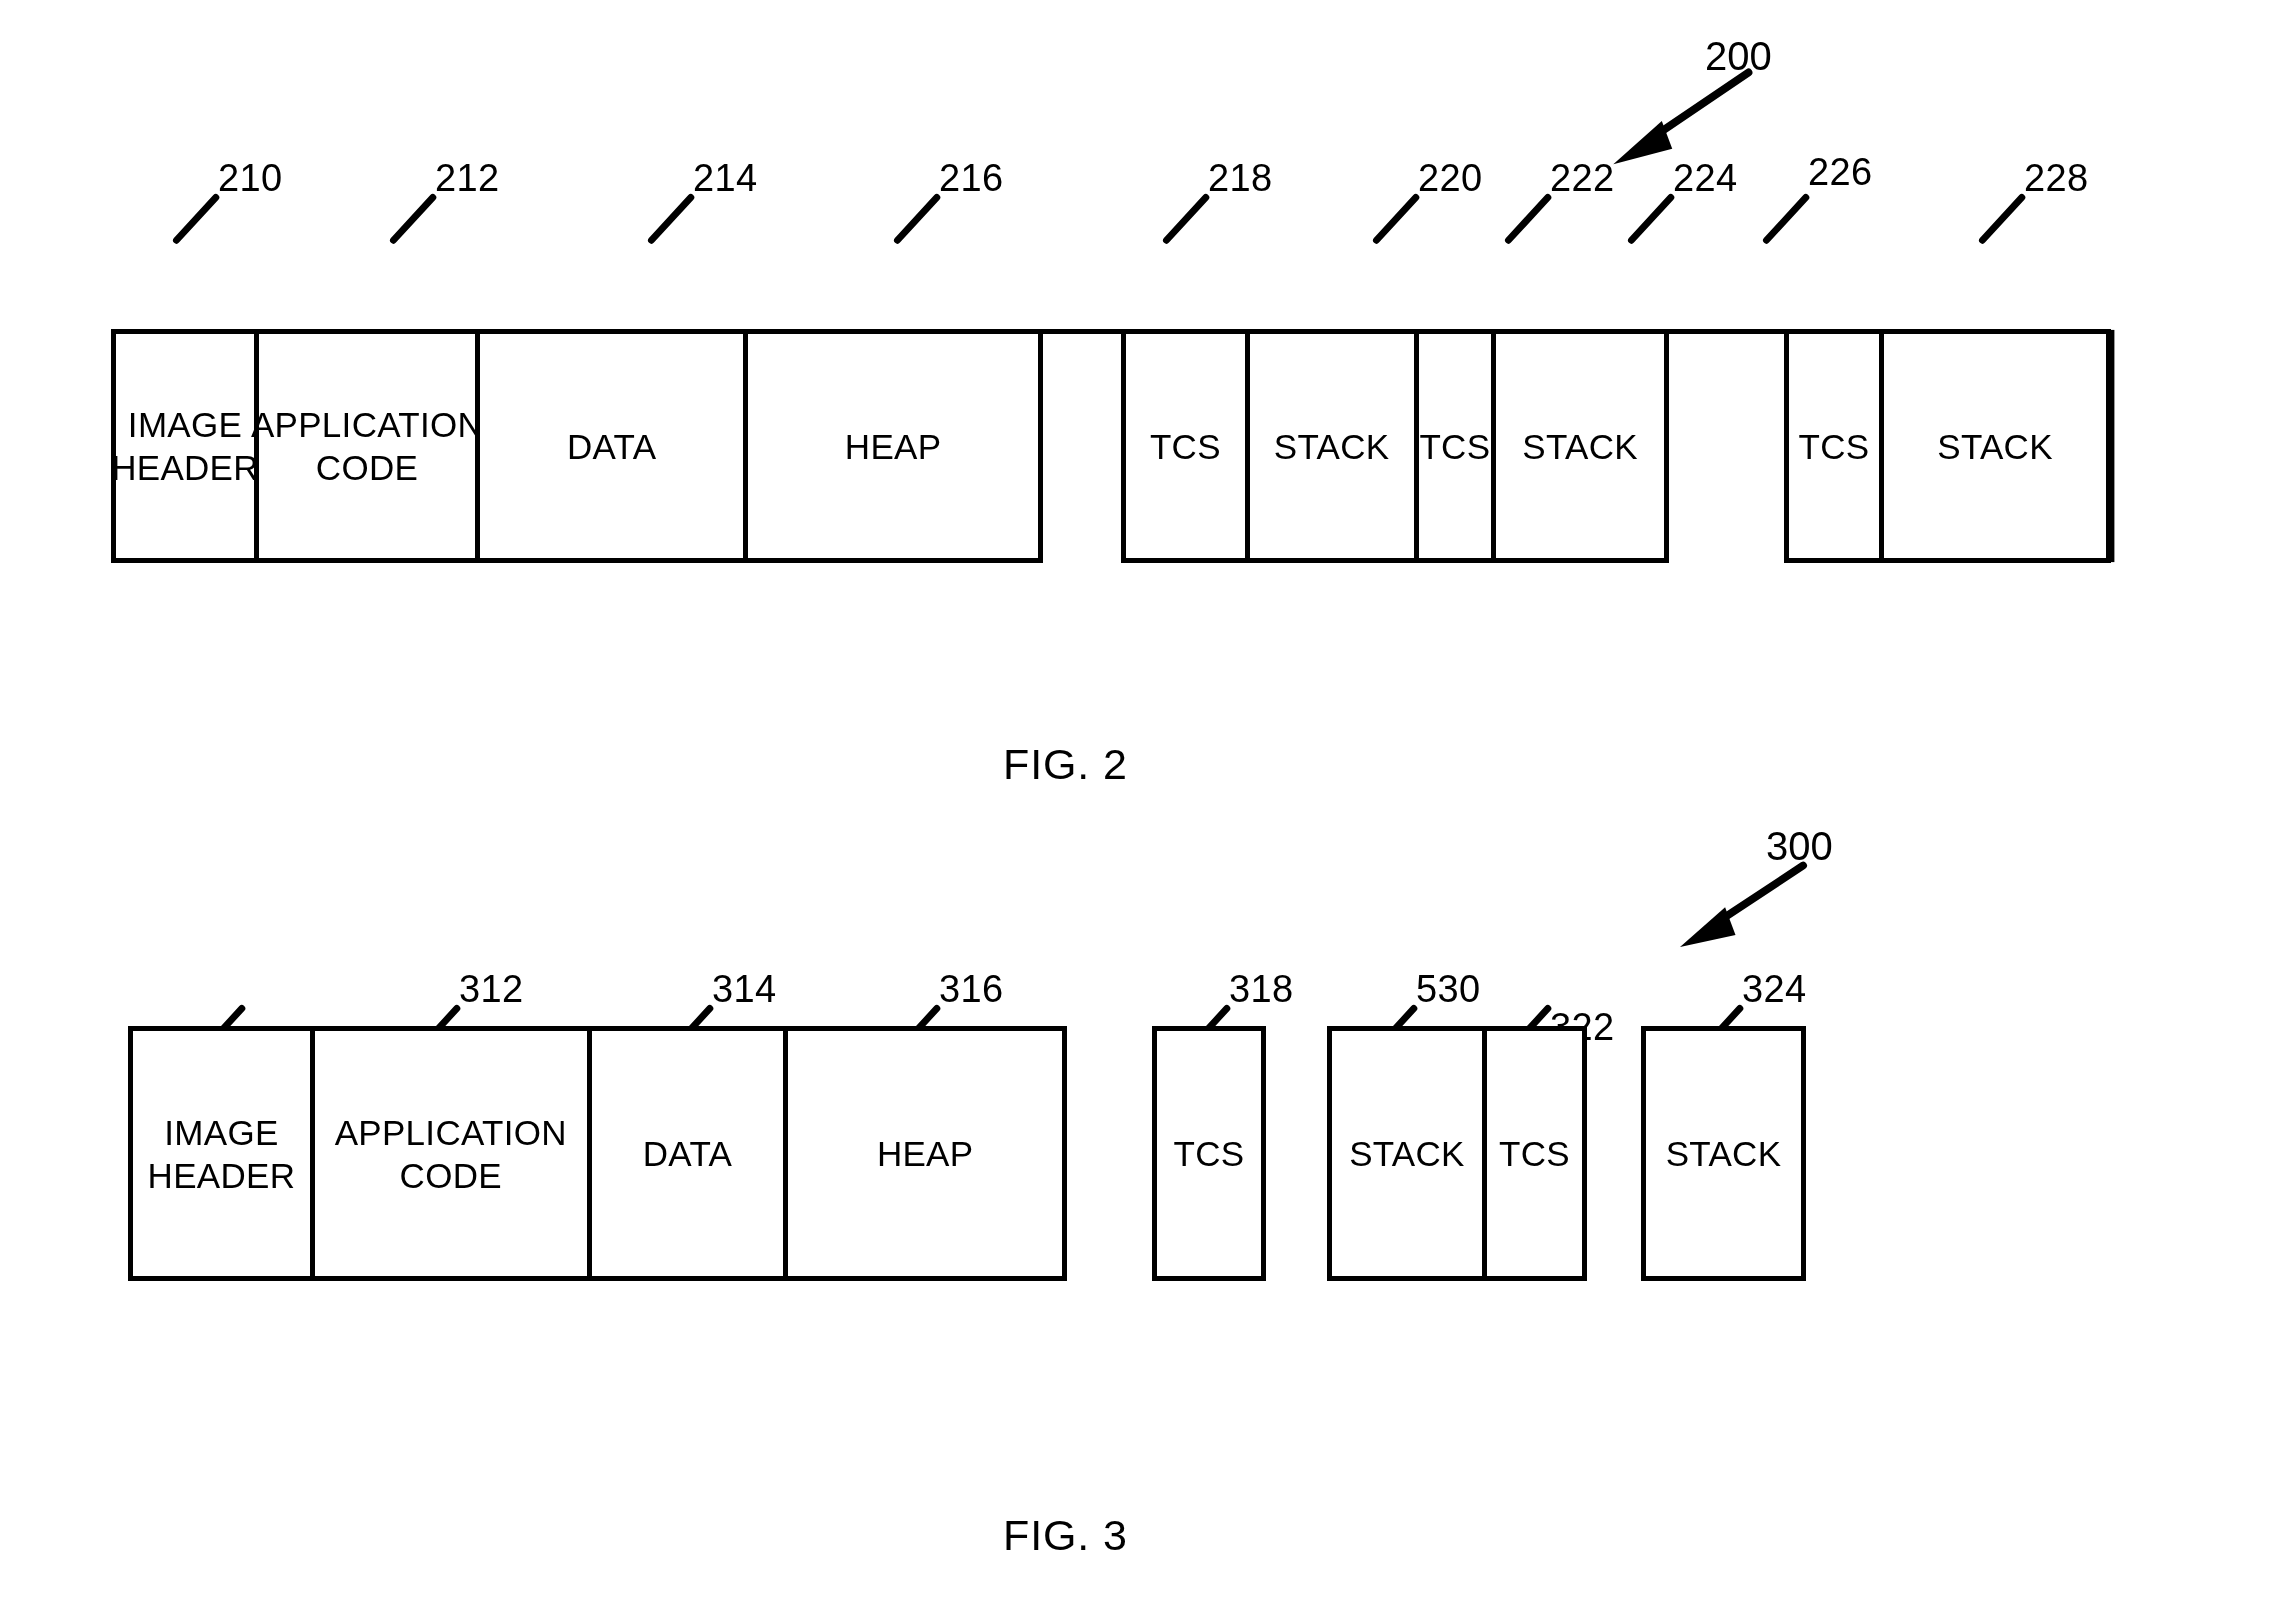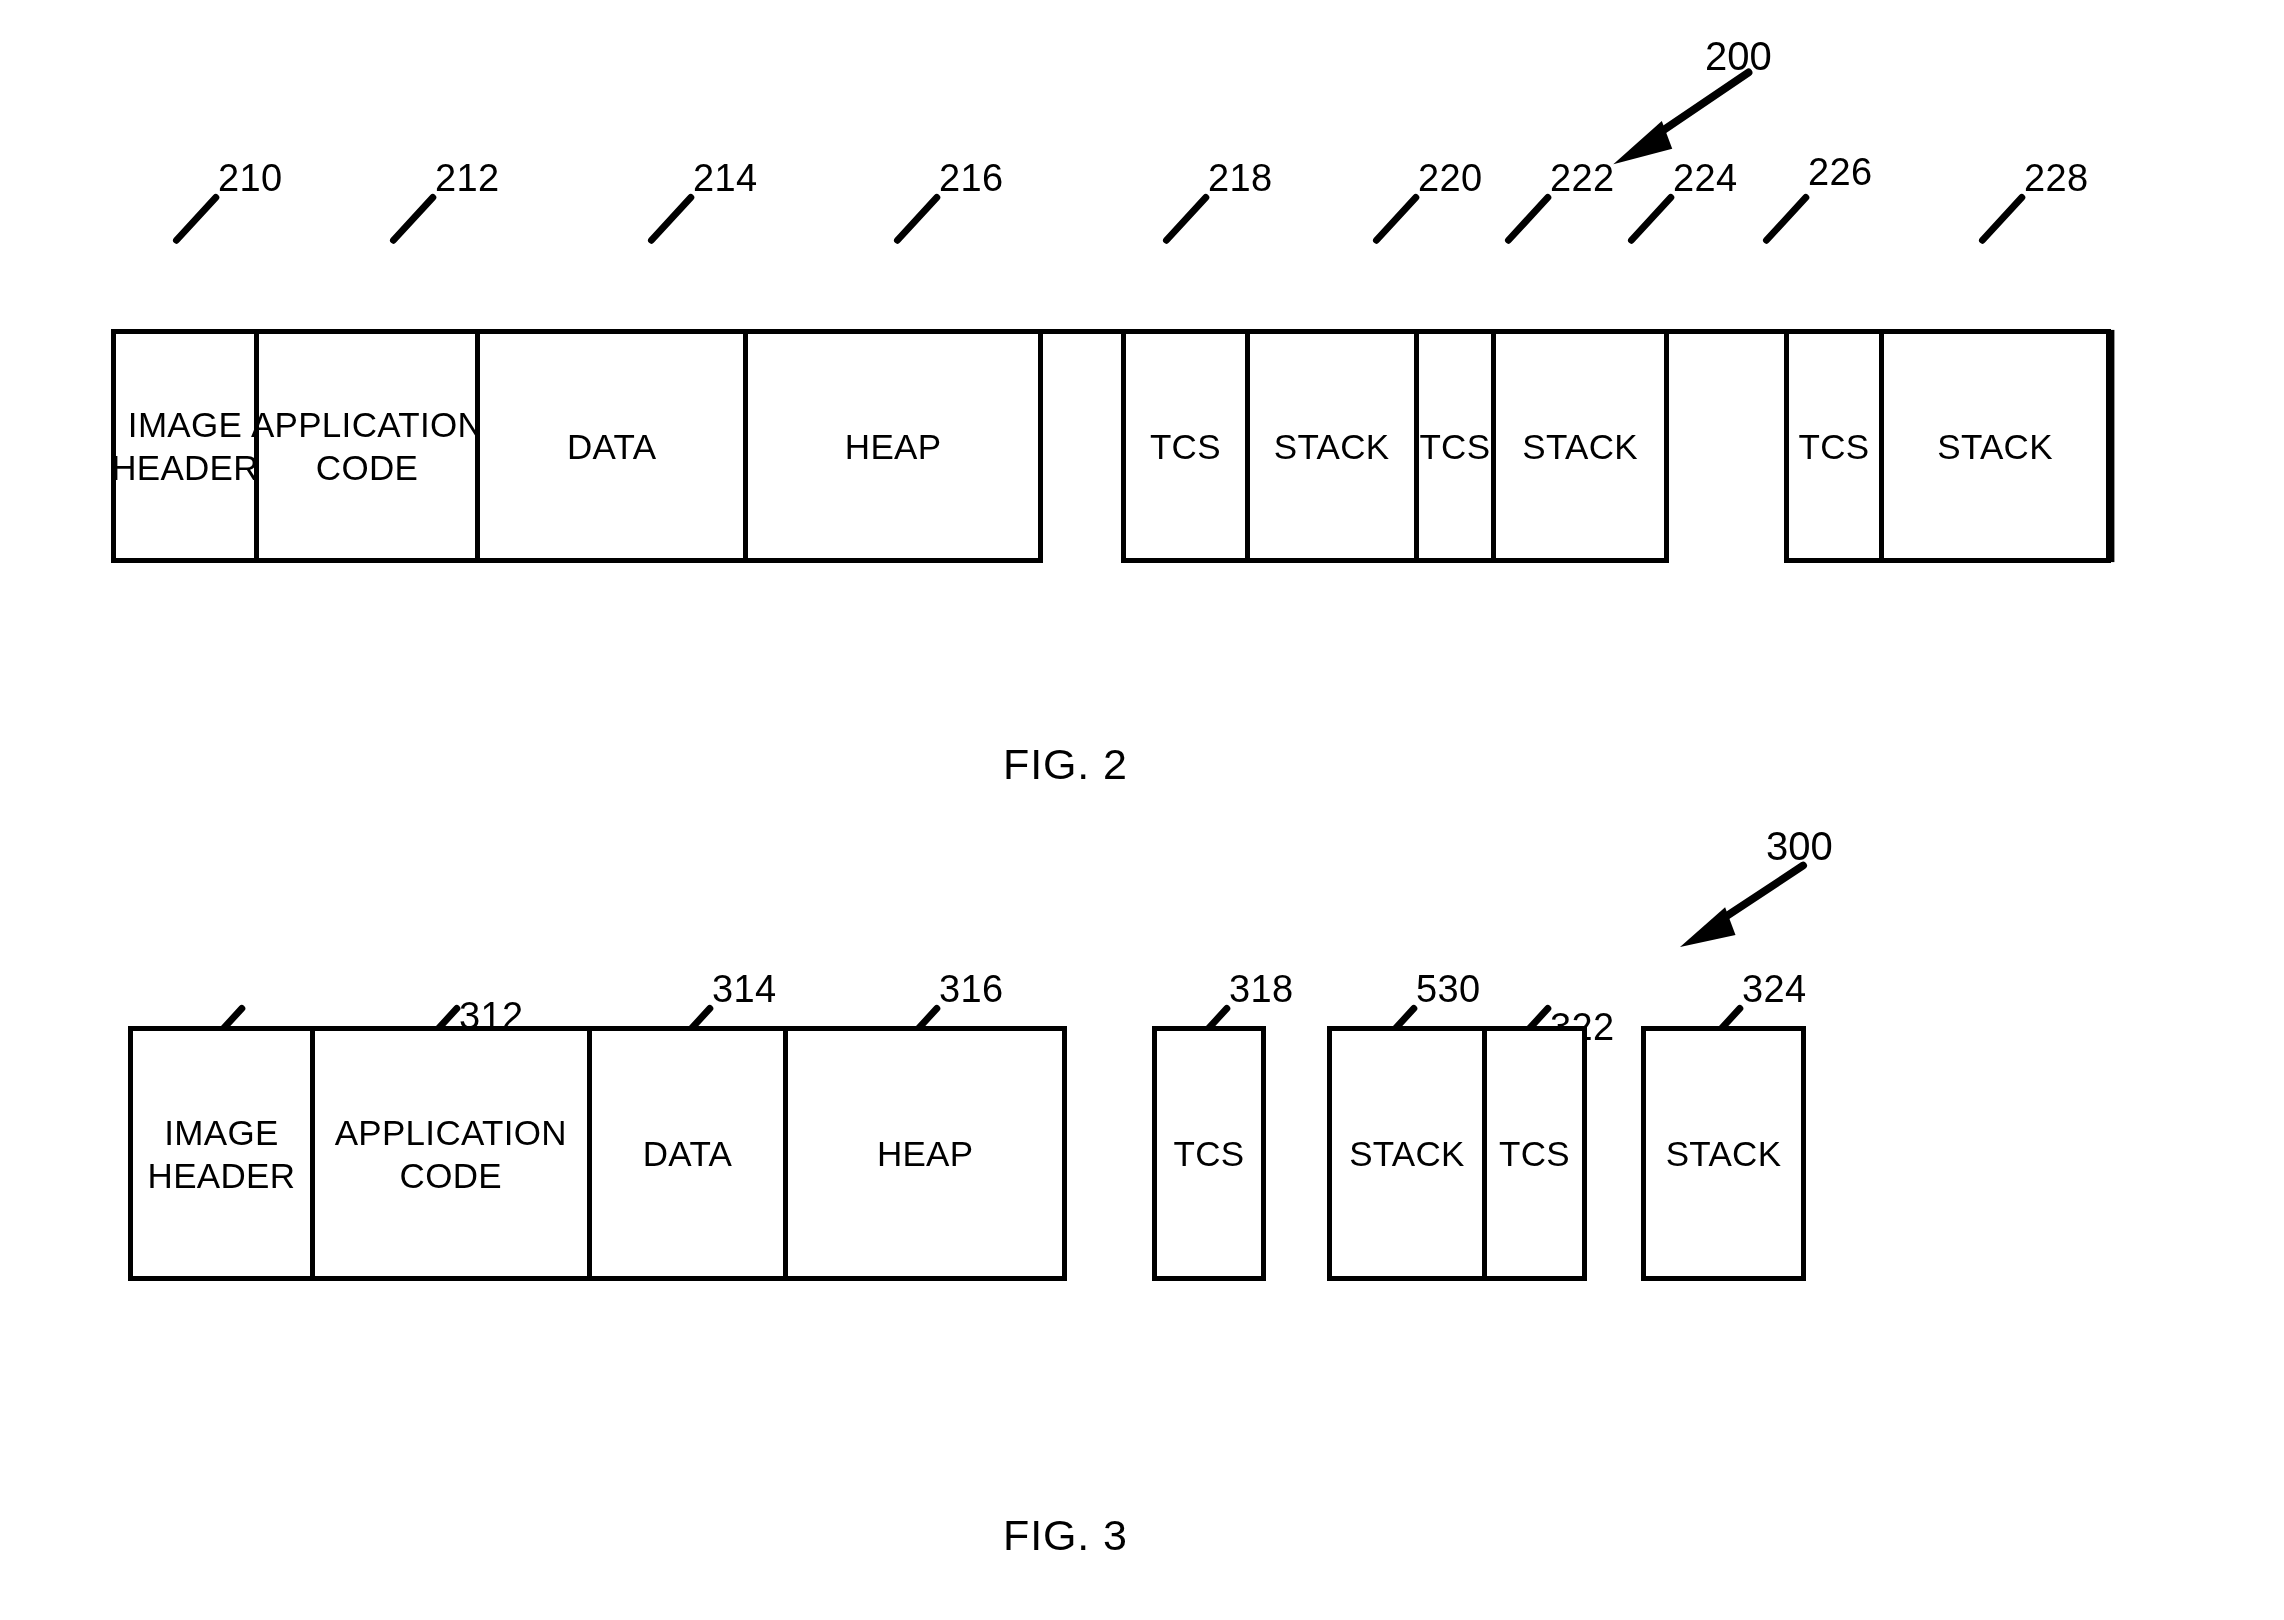--- a/index.html
+++ b/index.html
@@ -249,21 +249,21 @@
     </div>
   </div>
 
   <div class="ref-label" style="left:244px; top:1026px;">310</div>
   <div class="leader" style="left:199px; top:1003px;">
     <svg width="48" height="52" viewBox="0 0 56 60">
         <line x1="4" y1="56" x2="50" y2="6" stroke="#000" stroke-width="8" stroke-linecap="round"></line>
       </svg>
   </div>
 
-  <div class="ref-label" style="left:459px; top:970px;margin-top:27px;">312</div>
+  <div class="ref-label" style="left:459px; top:970px;">312</div>
   <div class="leader" style="left:414px; top:1003px;">
     <svg width="48" height="52" viewBox="0 0 56 60">
         <line x1="4" y1="56" x2="50" y2="6" stroke="#000" stroke-width="8" stroke-linecap="round"></line>
       </svg>
   </div>
 
   <div class="ref-label" style="left:712px; top:970px;">314</div>
   <div class="leader" style="left:667px; top:1003px;">
     <svg width="48" height="52" viewBox="0 0 56 60">
         <line x1="4" y1="56" x2="50" y2="6" stroke="#000" stroke-width="8" stroke-linecap="round"></line>

